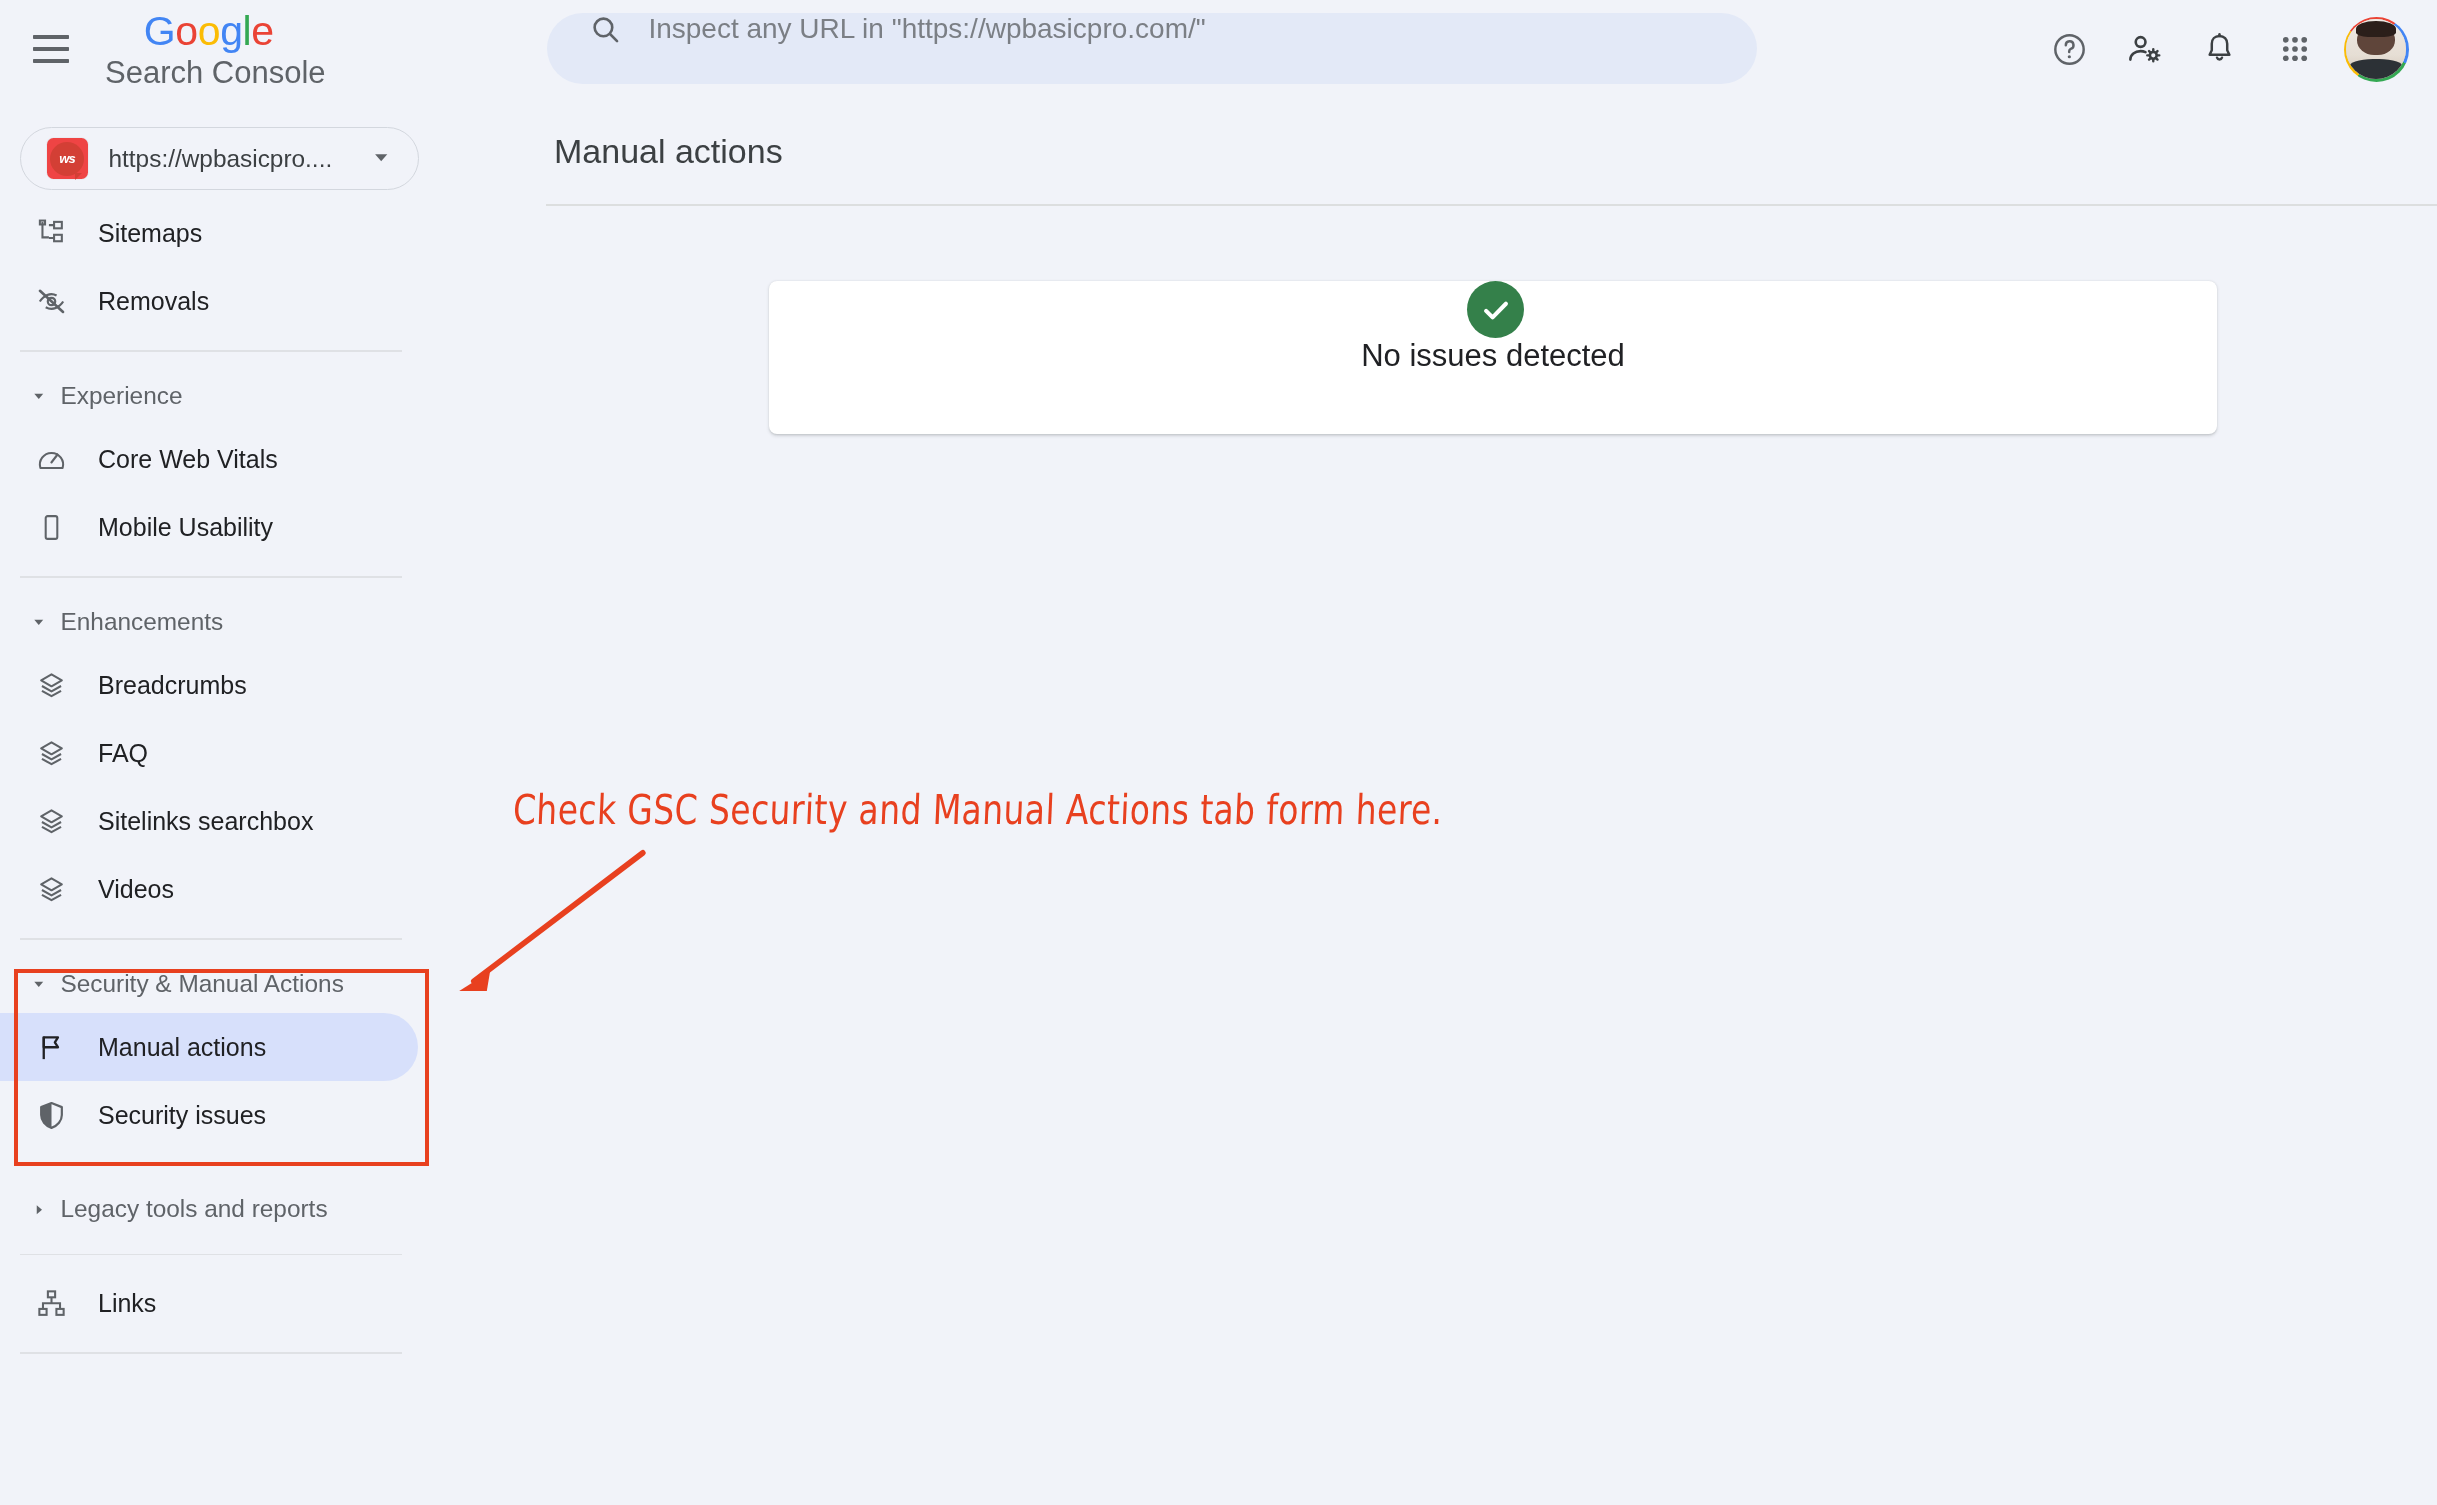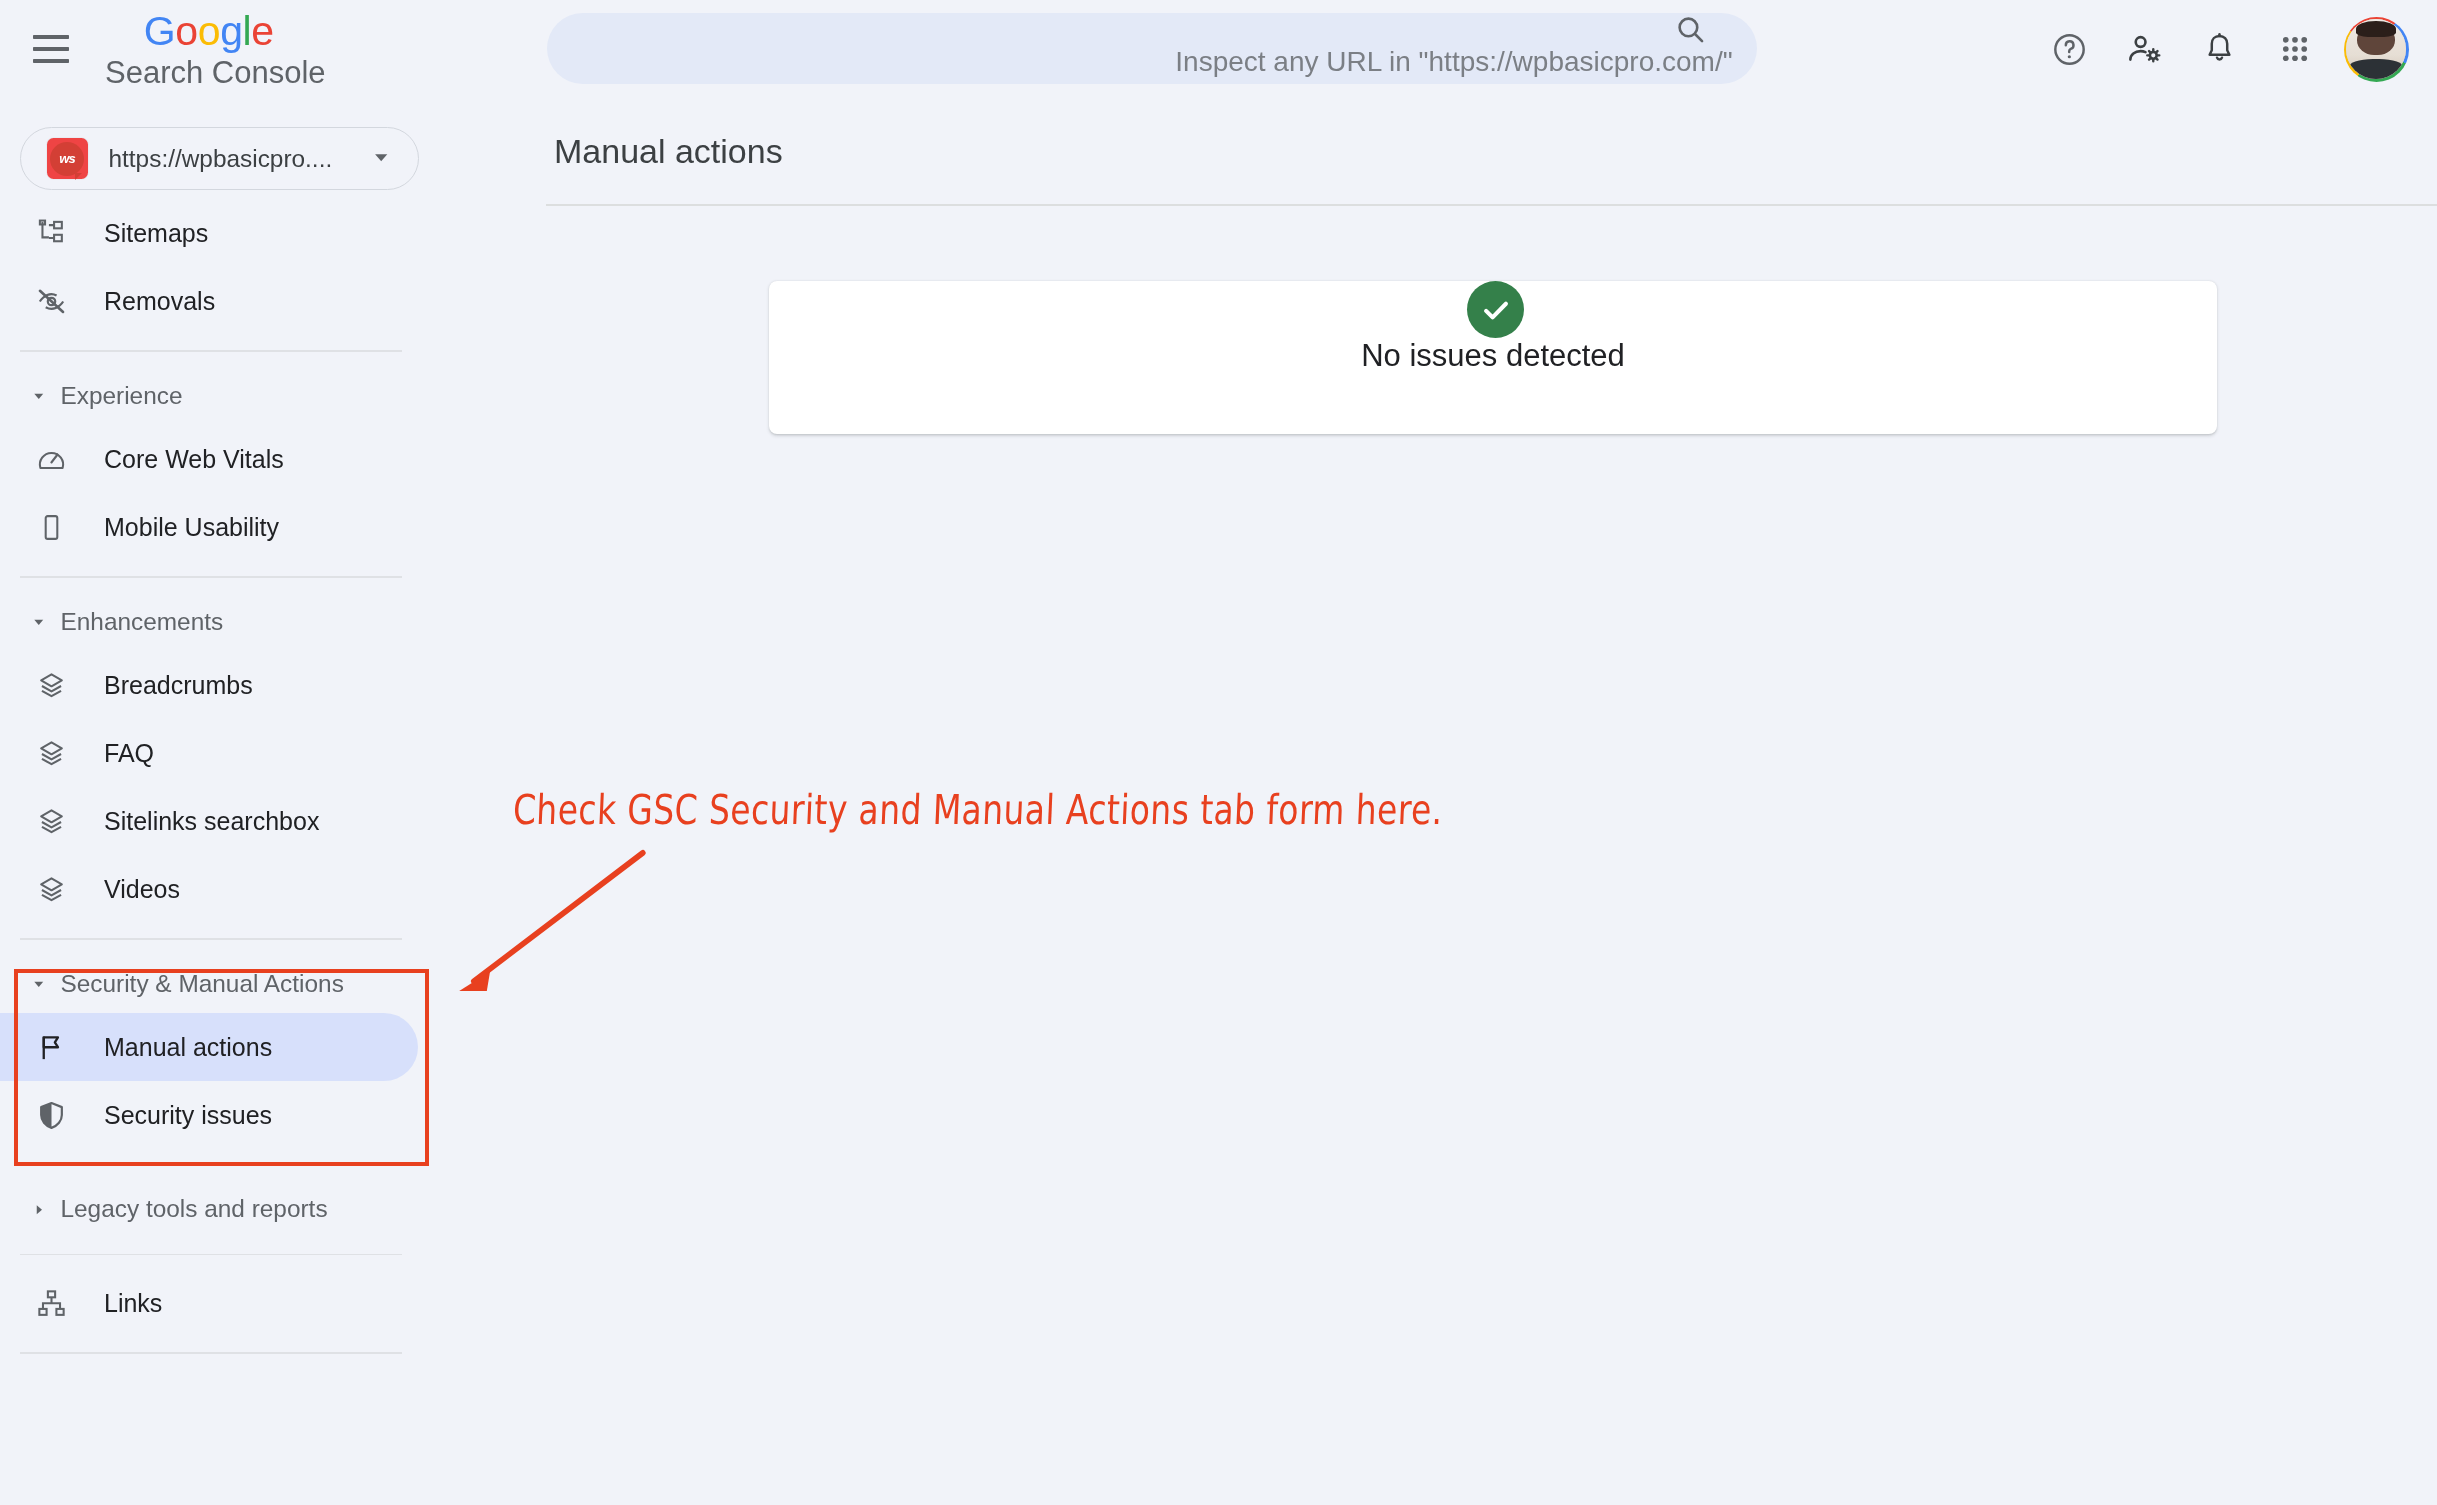--- a/index.html
+++ b/index.html
@@ -26,23 +26,22 @@
   .brand { display: flex; align-items: center; white-space: nowrap; flex-direction: column; }
   .glogo { font-size: 41px; letter-spacing: -0.4px; font-weight: 400; }
   .glogo .b { color: #4285f4; } .glogo .r { color: #ea4335; }
   .glogo .y { color: #fbbc05; } .glogo .g { color: #34a853; }
   .brand-text { font-size: 31px; color: #5f6368; margin-left: 13px; font-weight: 400; }
 
   .searchbox {
     position: absolute; left: 547px; top: 13px;
     width: 1210px; height: 71px;
     background: #e3e9f7; border-radius: 36px;
-    display: flex; align-items: flex-end; padding: 0 24.4px;
+    display: flex; align-items: flex-start; padding: 0 24.4px;
     cursor: text;
-    flex-direction: column;
   }
   .searchbox svg { margin-left: 18px; margin-right: 26px; flex: none; }
   .search-ph { font-size: 28px; color: #7b7f85; }
 
   .topicons { position: absolute; right: 18px; top: 0; height: 98px; display: flex; align-items: center; }
   .topicon { width: 75px; height: 75px; display: flex; align-items: center; justify-content: center; cursor: pointer; border-radius: 50%; }
   .avatar-wrap {
     width: 65px; height: 65px; border-radius: 50%; margin-left: 11.4px; margin-right: 11.4px;
     padding: 2.4px; cursor: pointer;
     background: conic-gradient(from -35deg, #ea4335 0deg 70deg, #4285f4 70deg 150deg, #34a853 150deg 250deg, #fbbc05 250deg 340deg, #ea4335 340deg 360deg);
@@ -79,21 +78,21 @@
     content:''; position:absolute; right: 2.4px; bottom: -4.1px;
     border-left: 7.3px solid #d33f35; border-bottom: 7.3px solid transparent;
   }
   .prop-bubble span { color: #fff; font-size: 13px; font-weight: 700; font-style: italic; letter-spacing: -0.8px; }
   .prop-label { font-size: 24.4px; color: #3c4043; flex: 1; white-space: nowrap; overflow: hidden; }
   .prop-caret { margin-right: 24.4px; }
 
   .nav { margin-top: 9.8px; }
   .nav-item {
     display: flex; align-items: center; height: 68px; cursor: pointer;
-    padding-left: 33px; border-radius: 0 34px 34px 0; margin-right: 11.4px; gap: 6px;
+    padding-left: 33px; border-radius: 0 34px 34px 0; margin-right: 11.4px;
   }
   .nav-item .ico { width: 36px; margin-right: 29px; display: flex; align-items: center; justify-content: center; flex: none; }
   .nav-item .lbl { font-size: 25px; color: #202124; white-space: nowrap; }
   .nav-item.selected { background: #d7e0fb; }
   .group-head {
     display: flex; align-items: center; height: 59px; padding-left: 24.4px; cursor: pointer;
   }
   .group-head .lbl { font-size: 24.4px; color: #5f6368; white-space: nowrap; }
   .group-head .tri { width: 28px; display:flex; align-items:center; justify-content:center; margin-right: 8.1px; flex:none;}
   .divider { height: 1.6px; background: #dfe1e5; margin: 14.6px 27px 14.6px 19.5px; }

